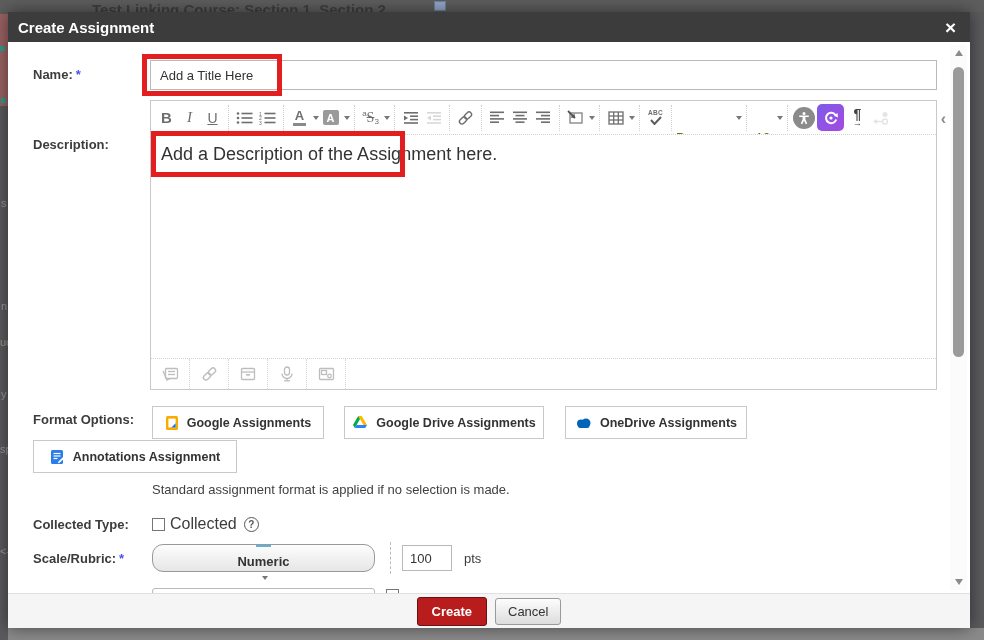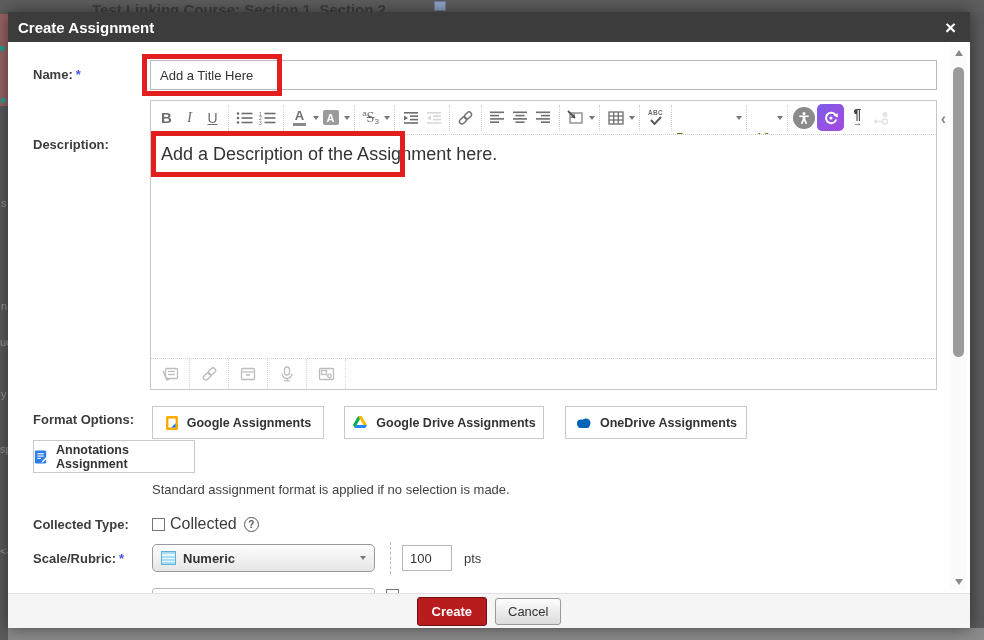--- a/index.html
+++ b/index.html
@@ -81,22 +81,22 @@
              justify-content:center; gap:8px; font-size:12.5px; font-weight:bold; color:#333; cursor:pointer; }
   .hint { position:absolute; left:144px; top:440px; font-size:13px; color:#3f3f3f; }
 
   .collected-row { position:absolute; left:144px; top:473px; display:flex; align-items:center; gap:5px; }
   .checkbox { width:13px; height:13px; border:1px solid #757575; background:#fff; cursor:pointer; }
   .collected-label { font-size:16px; color:#3c3c3c; }
   .help-circle { width:15px; height:15px; border:1.5px solid #555; border-radius:50%; font-size:10px; font-weight:bold;
                  color:#555; display:flex; align-items:center; justify-content:center; cursor:pointer; margin-left:2px; }
 
   .scale-dropdown { position:absolute; left:144px; top:502px; width:223px; height:28px; border:1px solid #999;
-                    border-radius:5px; background:linear-gradient(#fdfdfd,#e6e6e6); display:flex; align-items:center;
-                    padding:0 8px; gap:7px; cursor:pointer; }
+                    border-radius:11px; background:linear-gradient(#fdfdfd,#e6e6e6); display:flex; align-items:center;
+                    padding:0 16px; gap:7px; cursor:pointer;flex-direction:column; }
   .scale-dropdown .lbl { font-size:13px; font-weight:bold; color:#333; flex:1; }
   .numeric-icon { width:15px; height:14px; border:1px solid #5bb4d8; background:repeating-linear-gradient(
                   #aadcf0 0 2px, #e8f7fd 2px 3.5px); }
   .dash-sep { position:absolute; left:382px; top:500px; height:32px; border-left:1px dashed #bbb; }
   .pts-input { position:absolute; left:394px; top:503px; width:50px; height:26px; border:1px solid #b9b9b9;
                font-size:13px; color:#333; padding:0 7px; font-family:"Liberation Sans",sans-serif; }
   .pts-unit { position:absolute; left:456px; top:509px; font-size:13px; color:#3c3c3c; }
 
   .partial-box { position:absolute; left:144px; top:546px; width:223px; height:20px; border:1px solid #b9b9b9; border-radius:3px 3px 0 0; }
   .partial-check { position:absolute; left:378px; top:547px; width:13px; height:13px; border:1px solid #757575; background:#fff; }
@@ -422,21 +422,21 @@
     <div class="fmt-btn" style="left:557px; top:364px; width:182px;">
       <svg width="17" height="12" viewBox="0 0 17 12">
           <g fill="#0364b8">
             <circle cx="6" cy="6.5" r="4"></circle>
             <circle cx="11" cy="6" r="4.5"></circle>
             <rect x="3" y="6.5" width="11.5" height="4.5" rx="2.2"></rect>
           </g>
         </svg>
       <span>OneDrive Assignments</span>
     </div>
-    <div class="fmt-btn" style="left:25px; top:398px; width:162px;">
+    <div class="fmt-btn" style="left:25px; top:398px; width:204px;">
       <svg width="15" height="16" viewBox="0 0 15 16">
           <rect x="1" y="1" width="12" height="14" rx="1.5" fill="#2b7de9"></rect>
           <g stroke="#fff" stroke-width="1.2">
             <line x1="3.5" y1="4.5" x2="10.5" y2="4.5"></line>
             <line x1="3.5" y1="7" x2="10.5" y2="7"></line>
             <line x1="3.5" y1="9.5" x2="7.5" y2="9.5"></line>
           </g>
           <polygon points="8.5,12.5 13.8,7.2 15,8.4 9.7,13.7 8,14.2" fill="#fff"></polygon>
         </svg>
       <span>Annotations Assignment</span>

